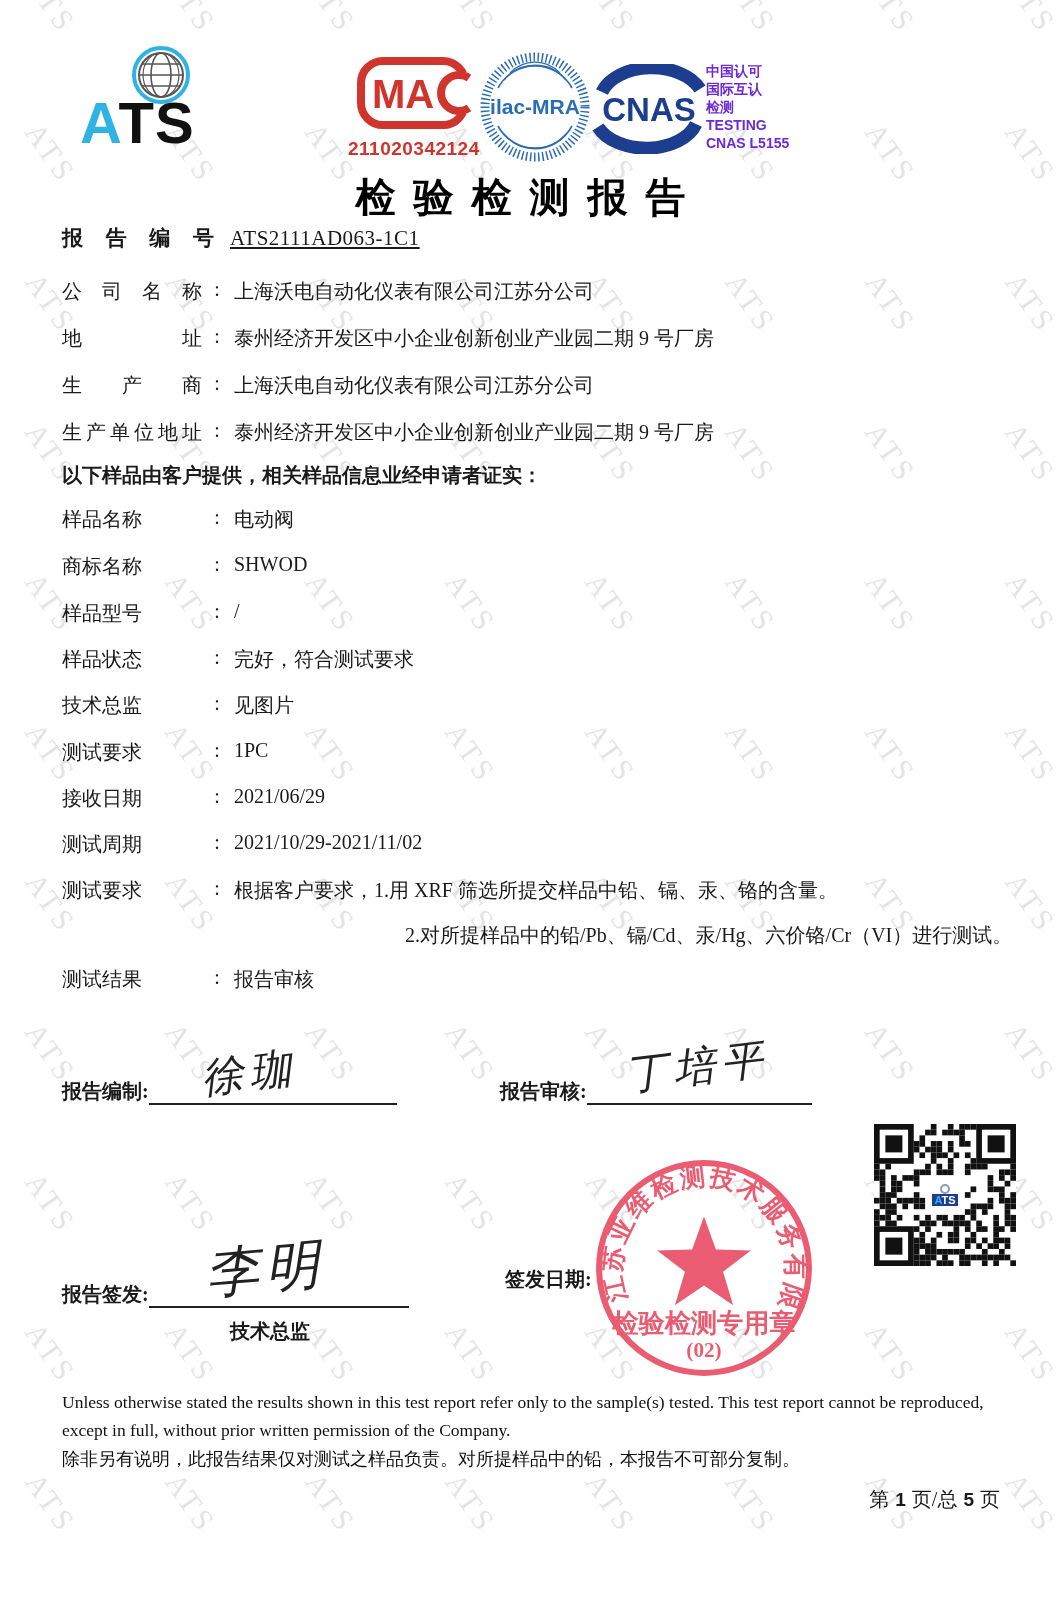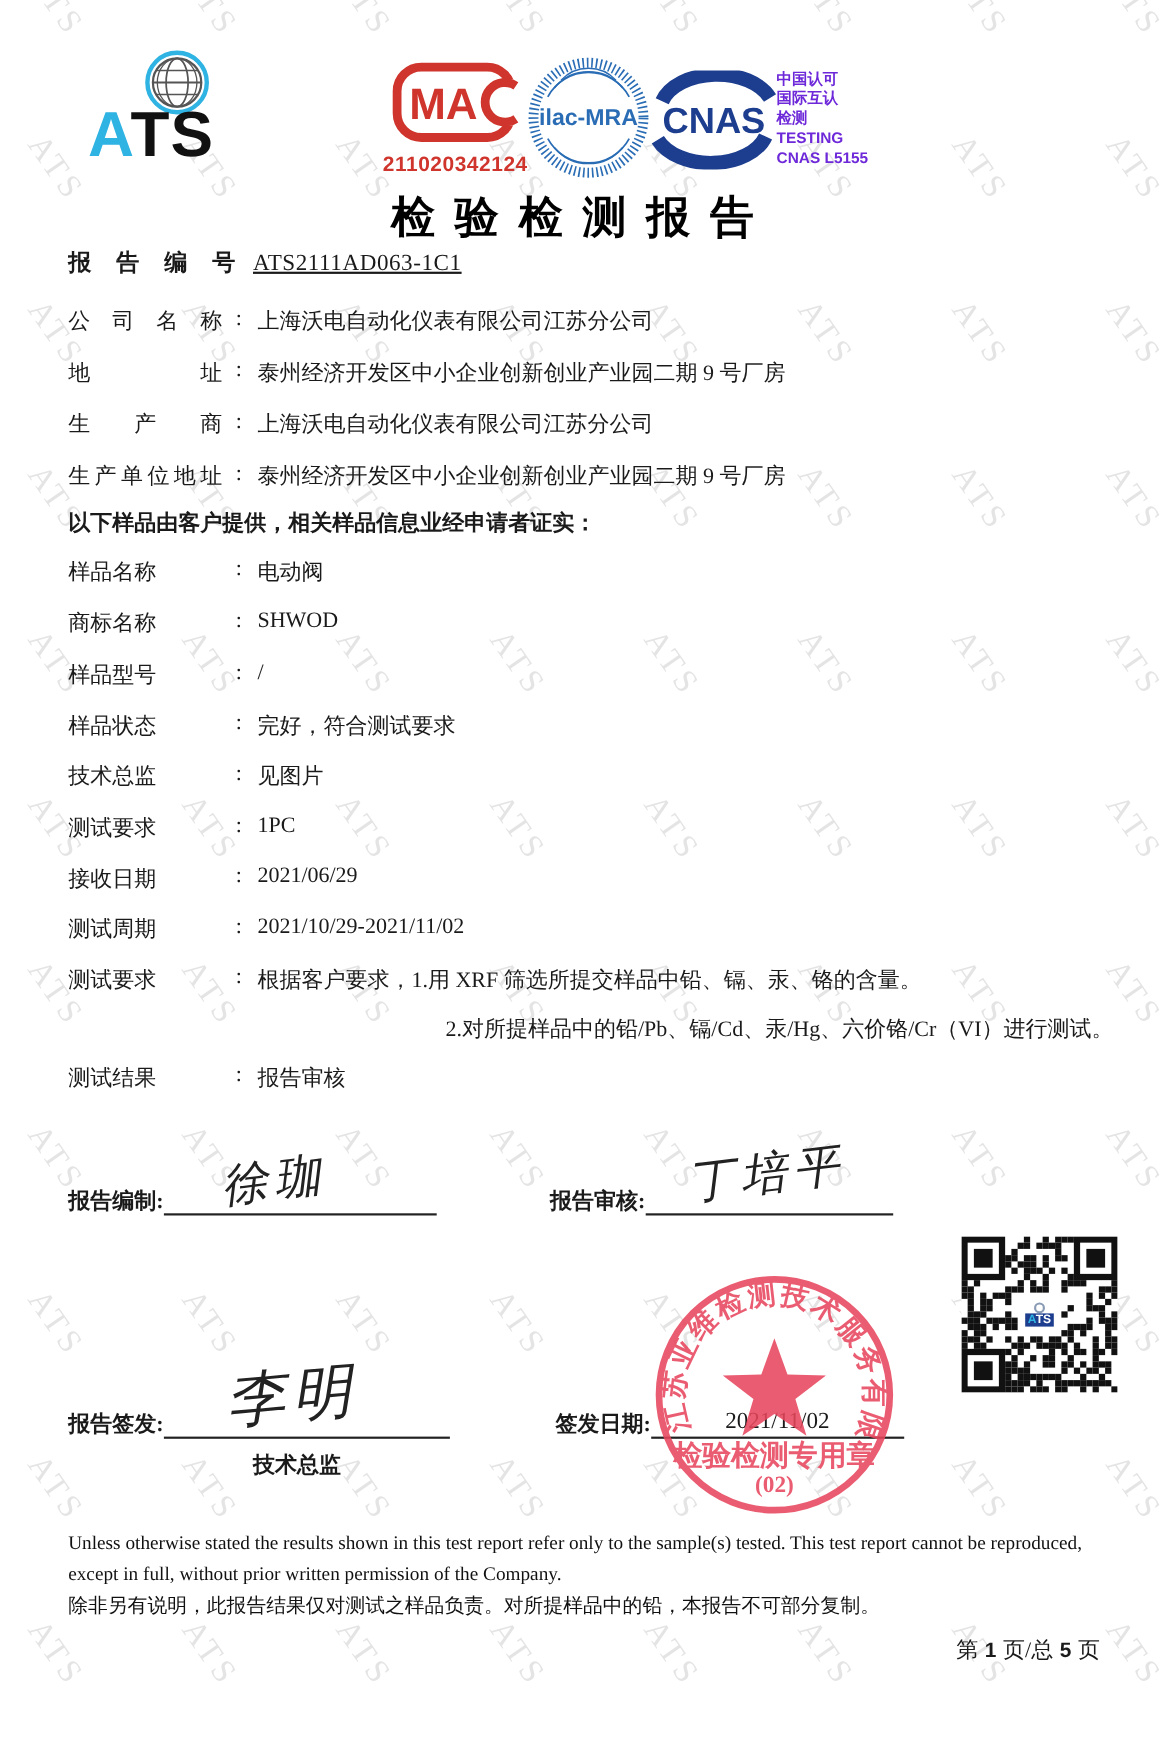--- a/index.html
+++ b/index.html
@@ -318,23 +318,20 @@
 
 <div class="layer sig-row" style="left:62px;top:1248px;" id="sig-issued">
   <span class="sig-label">报告签发:</span>
   <span class="sig-line" style="width:260px;height:58px">
     <span class="handwriting" style="left:56px">李明</span>
   </span>
 </div>
 <div class="layer" id="tech-director">技术总监</div>
 <div class="layer sig-row" style="left:505px;top:1266px" id="sig-date">
   <span class="sig-label">签发日期:</span>
-  <span class="sig-line" style="width:230px">
-    <span id="issue-date-value">2021/11/02</span>
-  </span>
 </div>
 
 <div class="layer" id="qr-block">
   <svg id="qr-svg" width="142" height="142" viewBox="0 0 142 142">
       <rect x="56.80" y="0.00" width="5.68" height="5.68" fill="#111"></rect>
       <rect x="73.84" y="0.00" width="5.68" height="5.68" fill="#111"></rect>
       <rect x="85.20" y="0.00" width="5.68" height="5.68" fill="#111"></rect>
       <rect x="90.88" y="0.00" width="5.68" height="5.68" fill="#111"></rect>
       <rect x="96.56" y="0.00" width="5.68" height="5.68" fill="#111"></rect>
       <rect x="51.12" y="5.68" width="5.68" height="5.68" fill="#111"></rect>

